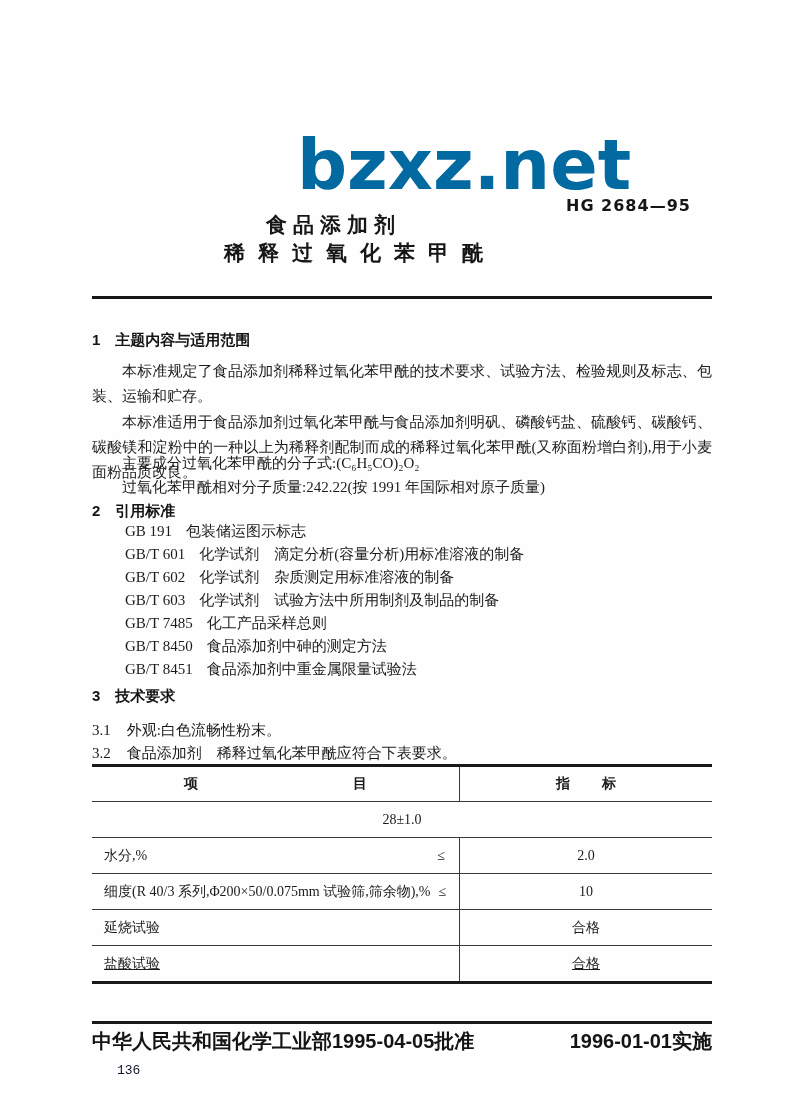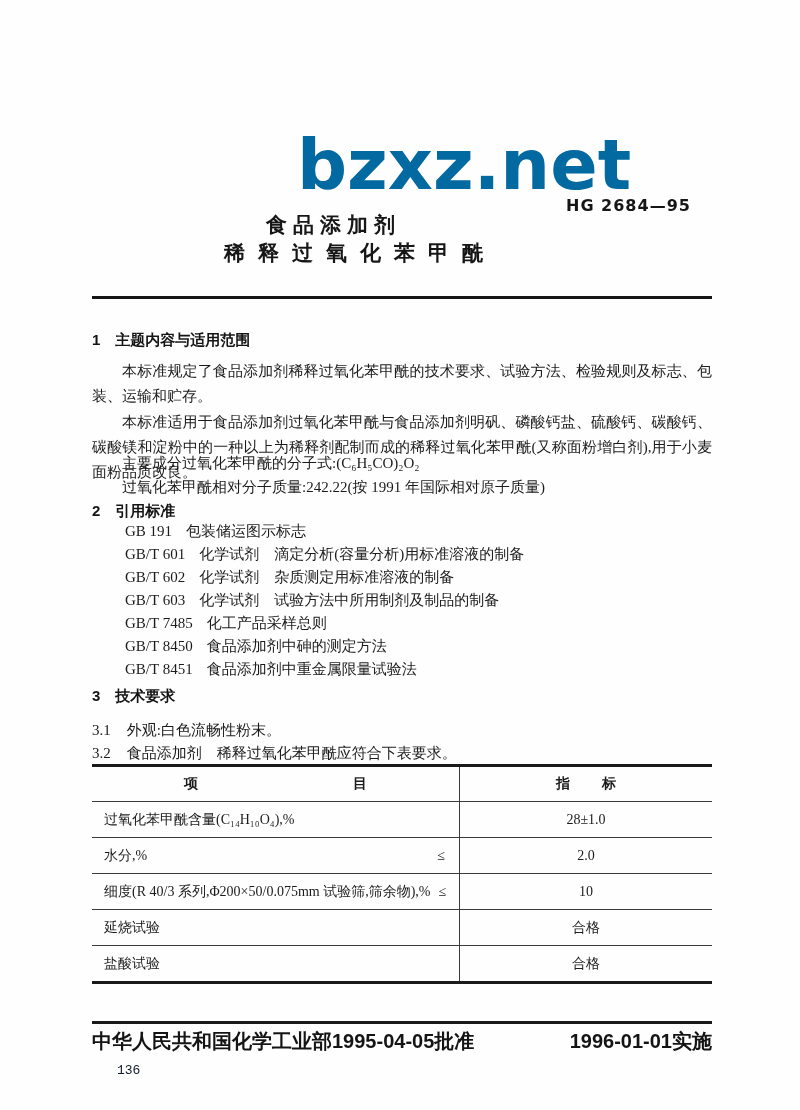--- a/index.html
+++ b/index.html
@@ -51,21 +51,21 @@
   .clause { display:flex; gap:16px; line-height:22px; }
 
   
   .std-table {
     position:absolute; left:92px; top:764px; width:620px;
     border-top:3px solid #1a1a1a; border-bottom:3px solid #1a1a1a;
     font-size:14px; color:#1b1b1b;
   }
   .t-row { display:flex; height:35px; border-bottom:1px solid #3a3a3a; }
   .t-row.head { height:34px; }
-  .t-row.last { border-bottom:none; }
+  .t-row.last { border-bottom:none;text-decoration:underline; }
   .t-c1 { width:368px; border-right:1px solid #3a3a3a; display:flex; align-items:center;
           padding:0 14px 0 12px; box-sizing:border-box; justify-content:space-between; white-space:nowrap; }
   .t-c2 { flex:1; display:flex; align-items:center; justify-content:center; }
   .t-row.head .t-c1 { justify-content:center; gap:155px; padding:0;
           font-family:"Liberation Sans", sans-serif; font-weight:bold; }
   .t-row.head .t-c2 { gap:32px; font-family:"Liberation Sans", sans-serif; font-weight:bold; }
   .op { padding-left:8px; }
 
   
   .footer-rule { position:absolute; left:92px; top:1021px; width:620px; height:3px; background:#1a1a1a; }
@@ -161,24 +161,20 @@
       <div class="t-c1">
         <span>项</span>
         <span>目</span>
       </div>
       <div class="t-c2">
         <span>指</span>
         <span>标</span>
       </div>
     </div>
     <div class="t-row">
-      <div class="t-c1">
-        <span>过氧化苯甲酰含量(C₁₄H₁₀O₄),%</span>
-        <span class="op"></span>
-      </div>
       <div class="t-c2">28±1.0</div>
     </div>
     <div class="t-row">
       <div class="t-c1">
         <span>水分,%</span>
         <span class="op">≤</span>
       </div>
       <div class="t-c2">2.0</div>
     </div>
     <div class="t-row">

